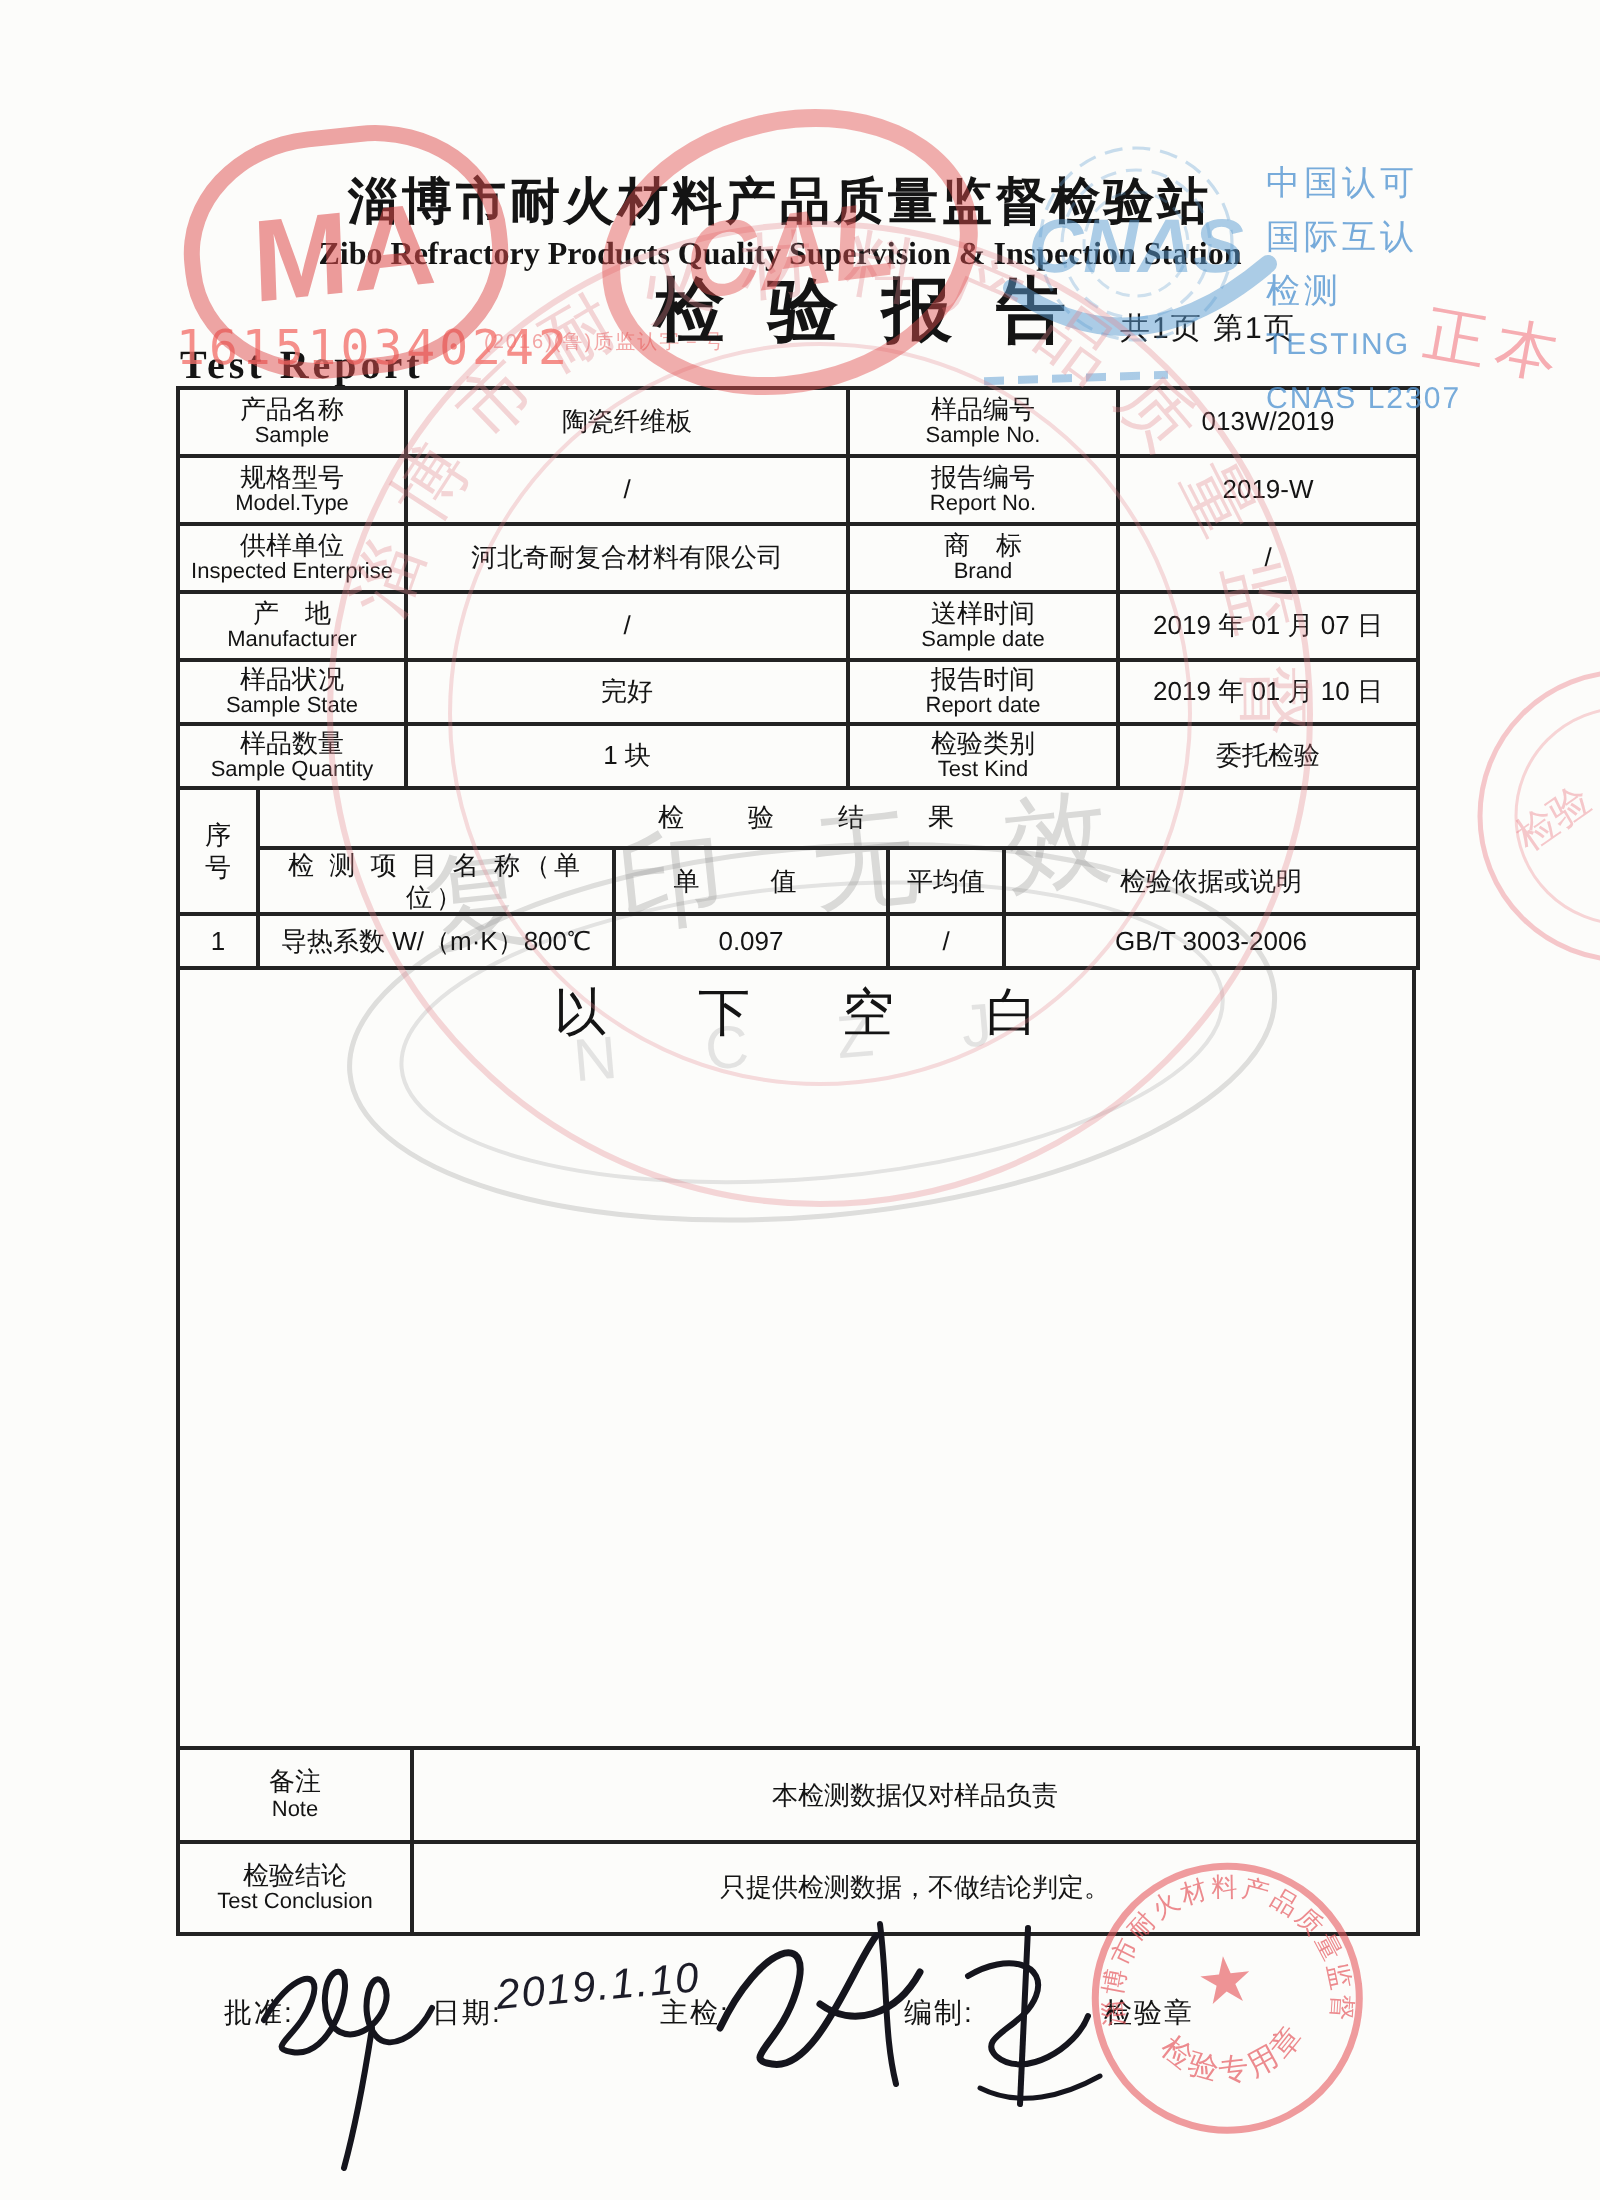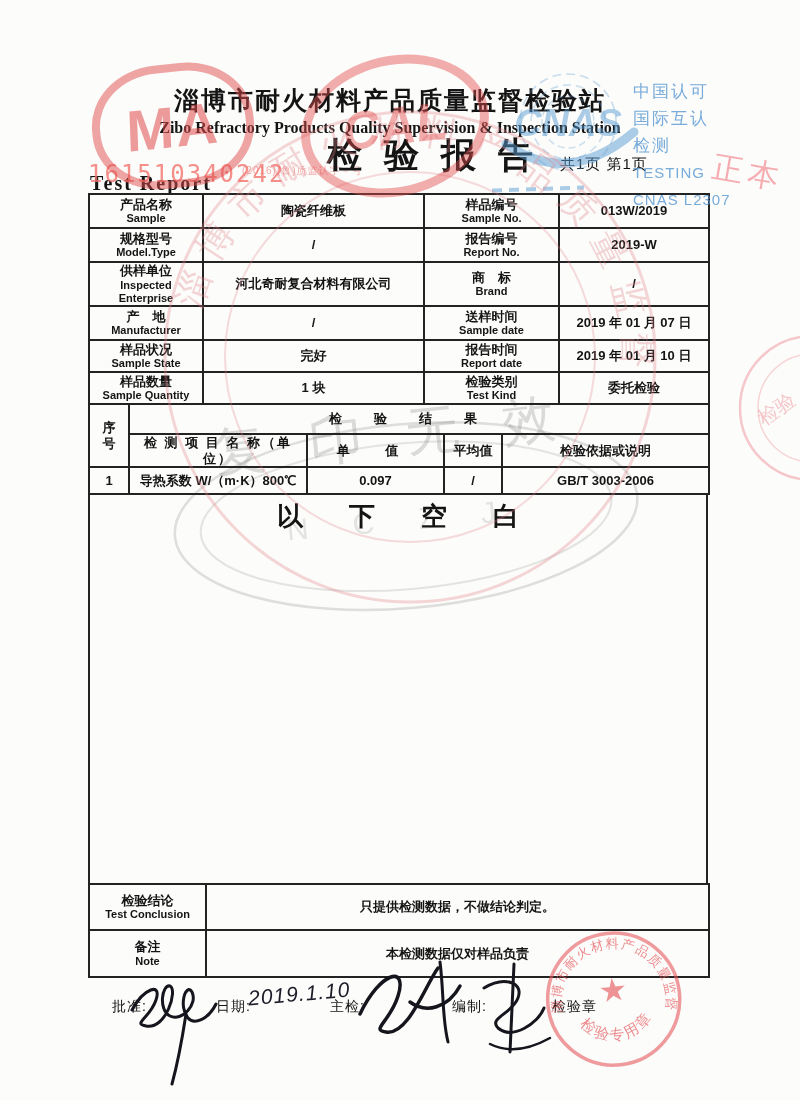--- a/index.html
+++ b/index.html
@@ -28,21 +28,21 @@
 
   
   .wm-pink{position:absolute;left:160px;top:105px;z-index:3;pointer-events:none;}
   .wm-copy{position:absolute;left:212px;top:398px;font-size:53px;color:rgba(115,115,115,.25);letter-spacing:44px;transform:rotate(-6deg);z-index:1;white-space:nowrap;}
   .wm-nczj{position:absolute;left:168px;top:418px;z-index:1;transform:rotate(-5deg);}
   .sideStamp{position:absolute;left:712px;top:326px;width:88px;height:170px;overflow:hidden;z-index:4;}
   .sealWrap{position:absolute;left:540px;top:925px;z-index:4;transform:rotate(-6deg);}
 
   
   .twrap{position:absolute;left:88px;top:193px;z-index:2;}
-  table.t{border-collapse:collapse;width:620px;table-layout:fixed;background:transparent;font-weight:bold;}
+  table.t{border-collapse:collapse;width:620px;table-layout:fixed;background:transparent;}
   table.t + table.t{margin-top:-2px;}
   .t td{border:2px solid #232323;padding:0 2px;text-align:center;vertical-align:middle;font-size:13px;line-height:1.2;overflow:hidden;}
   .t .en{font-size:11px;letter-spacing:0px;}
   .val{font-size:13.5px;}
   .res-hd{font-size:16px;letter-spacing:32px;padding-left:32px;margin-left:17px;}
   .res-item{letter-spacing:2px;}
   .res-single{letter-spacing:16px;padding-left:16px;}
   .blankcell{vertical-align:top !important;}
   .blanktxt{margin-top:6px;font-size:26px;letter-spacing:46px;padding-left:46px;text-align:center;}
 
@@ -240,33 +240,33 @@
       </tr>
     </tbody>
       </table>
 
     <table class="t">
       <colgroup>
           <col style="width:117px">
           <col style="width:503px">
         </colgroup>
       <tbody>
-          <tr style="height:46px">
+          <tr style="height:47px">
+        <td>
+              <div>备注</div>
+              <div class="en">Note</div>
+            </td>
+        <td class="val">本检测数据仅对样品负责</td>
+      </tr>
+      <tr style="height:46px">
         <td>
               <div>检验结论</div>
               <div class="en">Test Conclusion</div>
             </td>
         <td class="val">只提供检测数据，不做结论判定。</td>
-      </tr>
-      <tr style="height:47px">
-        <td>
-              <div>备注</div>
-              <div class="en">Note</div>
-            </td>
-        <td class="val">本检测数据仅对样品负责</td>
       </tr>
     </tbody>
       </table>
   </div>
 
   <div class="sig" style="left:112px">批准:</div>
   <div class="sig" style="left:216px">日期:</div>
   <div class="sig" style="left:330px">主检:</div>
   <div class="sig" style="left:452px">编制:</div>
   <div class="sig" style="left:552px">检验章</div>

